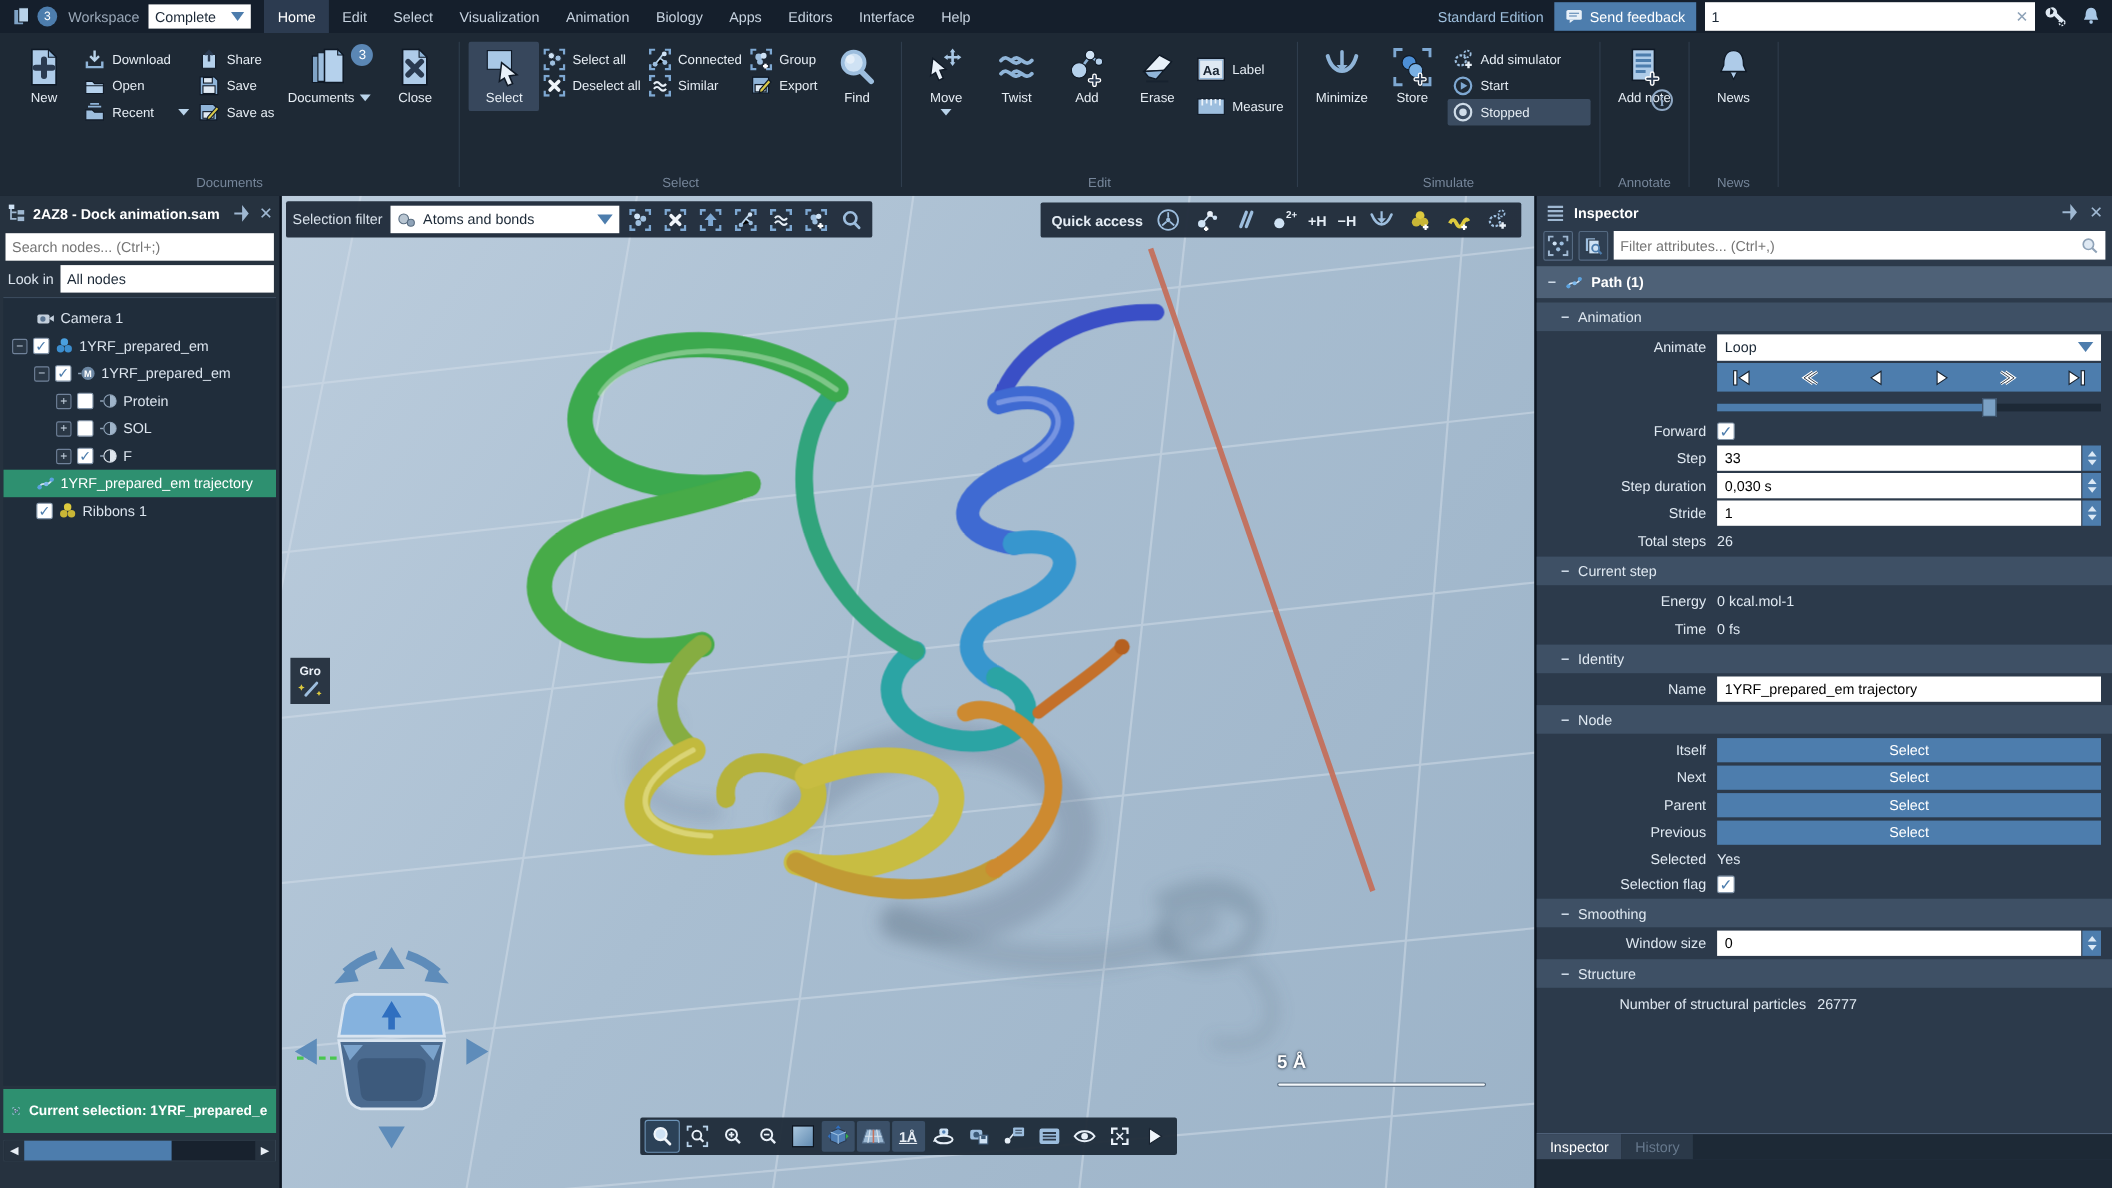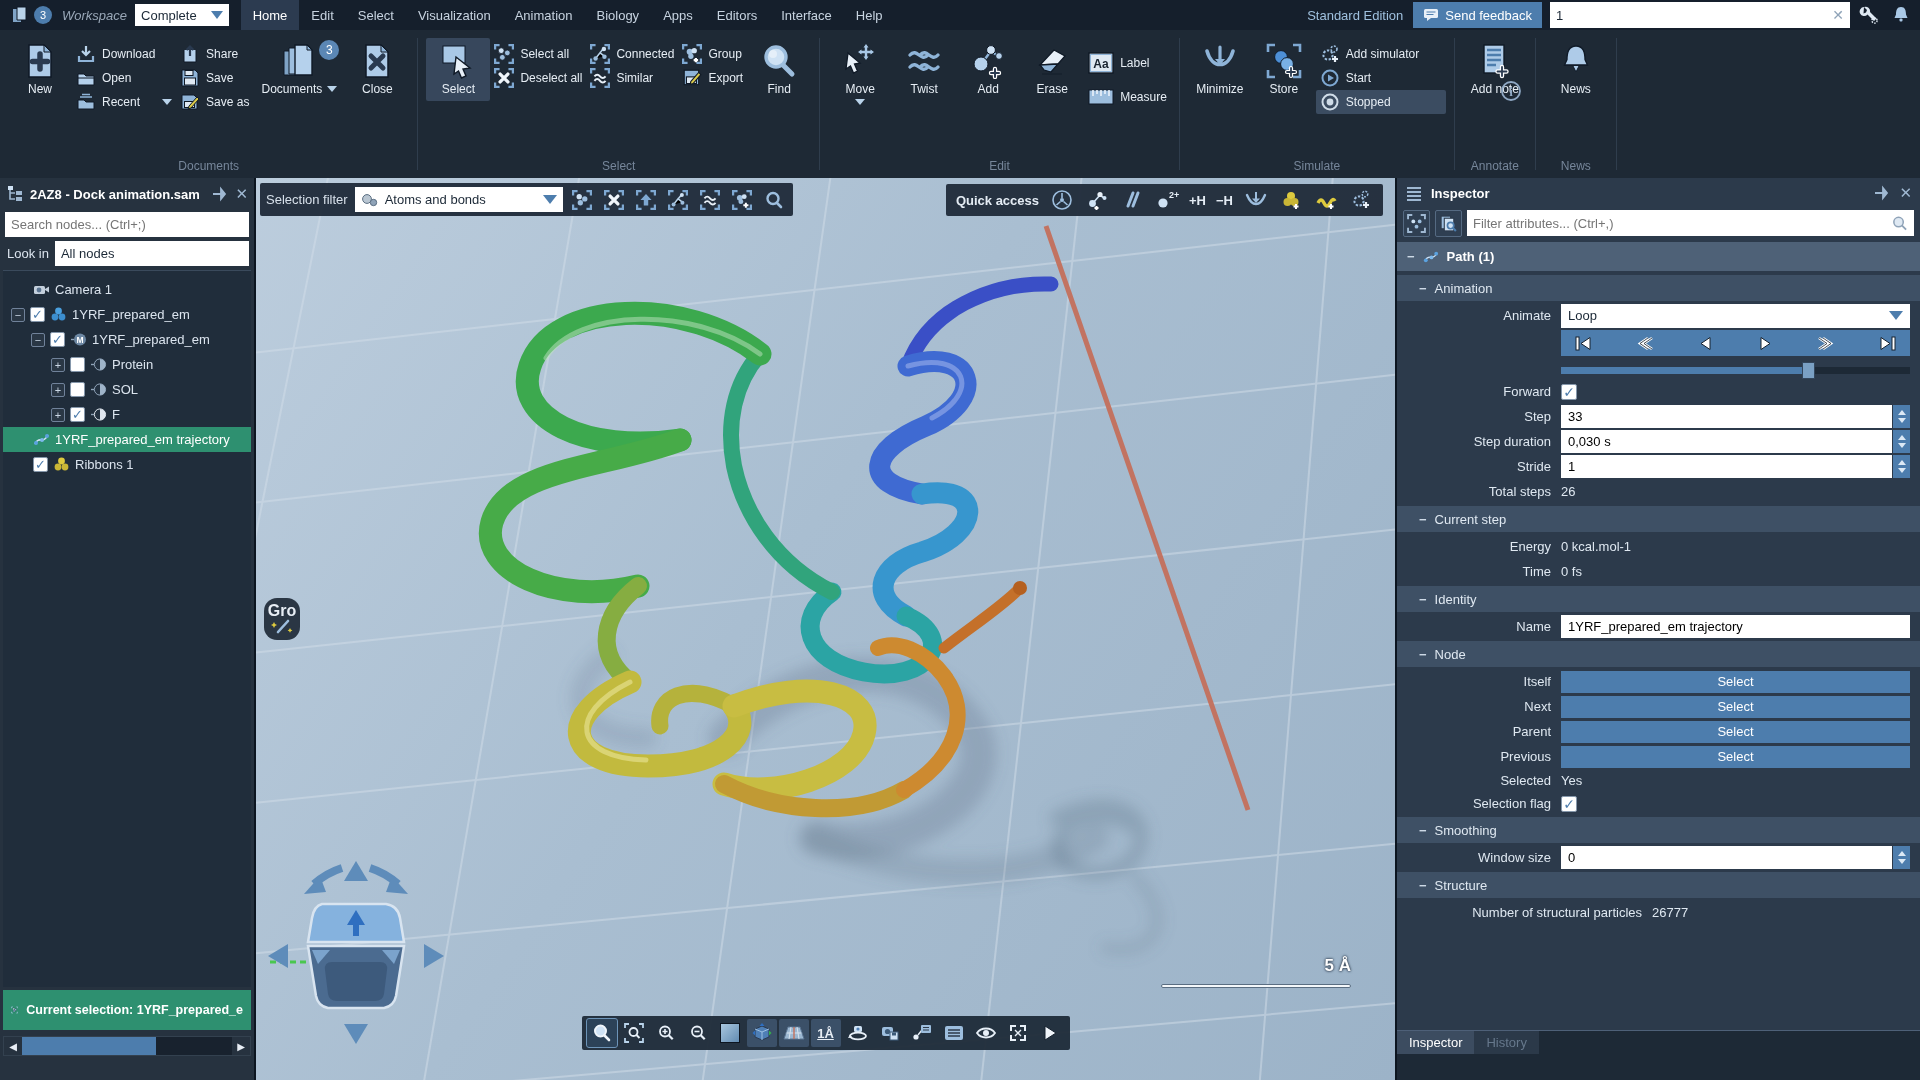--- a/index.html
+++ b/index.html
@@ -5,21 +5,21 @@
   * { box-sizing: border-box; margin: 0; padding: 0; }
   html,body { width:1920px; height:1080px; overflow:hidden; background:#1d2936;
     font-family:"Liberation Sans","DejaVu Sans",sans-serif; }
 
   
   .menubar { position:absolute; top:0; left:0; width:1920px; height:30px; background:#151f2c;
     display:flex; align-items:center; padding:0 6px; color:#c7d3e0; font-size:13px; z-index:30; }
   .mb-docicon { width:20px; height:20px; margin:0 4px; }
   .badge { width:18px; height:18px; border-radius:50%; background:#4d7dad; color:#fff; font-size:11px;
     display:flex; align-items:center; justify-content:center; margin-right:10px; }
-  .mb-label { color:#9aa8b8; margin-right:8px;font-style:italic; }
+  .mb-label { color:#9aa8b8; margin-right:8px; }
   .mb-dd { background:#fff; color:#1b2836; height:22px; display:flex; align-items:center; gap:14px;
     padding:0 6px; margin-right:12px; font-size:13px; }
   .mb-dd .tri { width:0; height:0; border-left:6px solid transparent; border-right:6px solid transparent;
     border-top:8px solid #4d7dad; }
   .menu-item { padding:5px 12px; height:30px; display:flex; align-items:center; cursor:default; }
   .menu-item.active { background:#2c3b50; color:#fff; }
   .mb-spacer { flex:1; }
   .edition { color:#9fc0de; margin-right:10px; }
   .feedback-btn { background:#4d7dad; color:#fff; height:26px; display:flex; align-items:center; gap:6px;
     padding:0 10px; margin-right:8px; }
@@ -92,24 +92,24 @@
   .vdd .tri { margin-left:auto; width:0; height:0; border-left:7px solid transparent; border-right:7px solid transparent;
     border-top:9px solid #4d7dad; }
   .vib { width:25px; height:25px; display:flex; align-items:center; justify-content:center; }
   .qa-text { font-weight:bold; color:#e4ecf4; font-size:13px; }
   .vbar-bottom { left:50%; transform:translateX(-50%); bottom:30px; height:34px; padding:2px 5px; gap:2px;
     background:rgba(30,42,56,0.95); }
   .vtb { width:30px; height:28px; display:flex; align-items:center; justify-content:center; border-radius:2px;
     color:#e8eef5; font-size:13px; font-weight:bold; }
   .vtb.on { background:#3b5068; }
   .vtb.frame { background:#2c4258; outline:1px solid #6d94b8; }
-  .gro-btn { position:absolute; left:8px; top:420px; width:36px; height:42px; background:#2a3644; border-radius:13px;
+  .gro-btn { position:absolute; left:8px; top:420px; width:36px; height:42px; background:#2a3644; border-radius:0;
     display:flex; flex-direction:column; align-items:center; justify-content:center; color:#e8eef5;
-    font-size:16px; font-weight:bold; line-height:14px; }
-  .scalebar { position:absolute; left:905px; top:778px; width:190px; text-align:right; color:#fff;
+    font-size:11px; font-weight:bold; line-height:14px; }
+  .scalebar { position:absolute; left:905px; top:778px; width:190px; text-align:left; color:#fff;
     font-weight:bold; font-size:17px; text-shadow:0 0 3px #2c3a4b,0 0 2px #2c3a4b; }
   .scalebar .bar { margin-top:8px; height:4px; background:#f4f8fb; border:1px solid #5a6e82; border-radius:2px; }
 
   
   .insp { position:absolute; top:178px; left:1395px; width:525px; height:902px; background:#2c3a4b;
     border-left:2px solid #0c1520; display:flex; flex-direction:column; color:#dfe8f1; font-size:13px; z-index:20; }
   .insp-header { height:30px; display:flex; align-items:center; gap:8px; padding:0 8px; }
   .insp-title { flex:1; font-weight:bold; color:#fff; }
   .insp-toolbar { height:34px; display:flex; align-items:center; gap:5px; padding:0 6px 4px 6px; }
   .itb { width:27px; height:27px; border:1px solid #55播0; border:1px solid #556a82; border-radius:2px;

